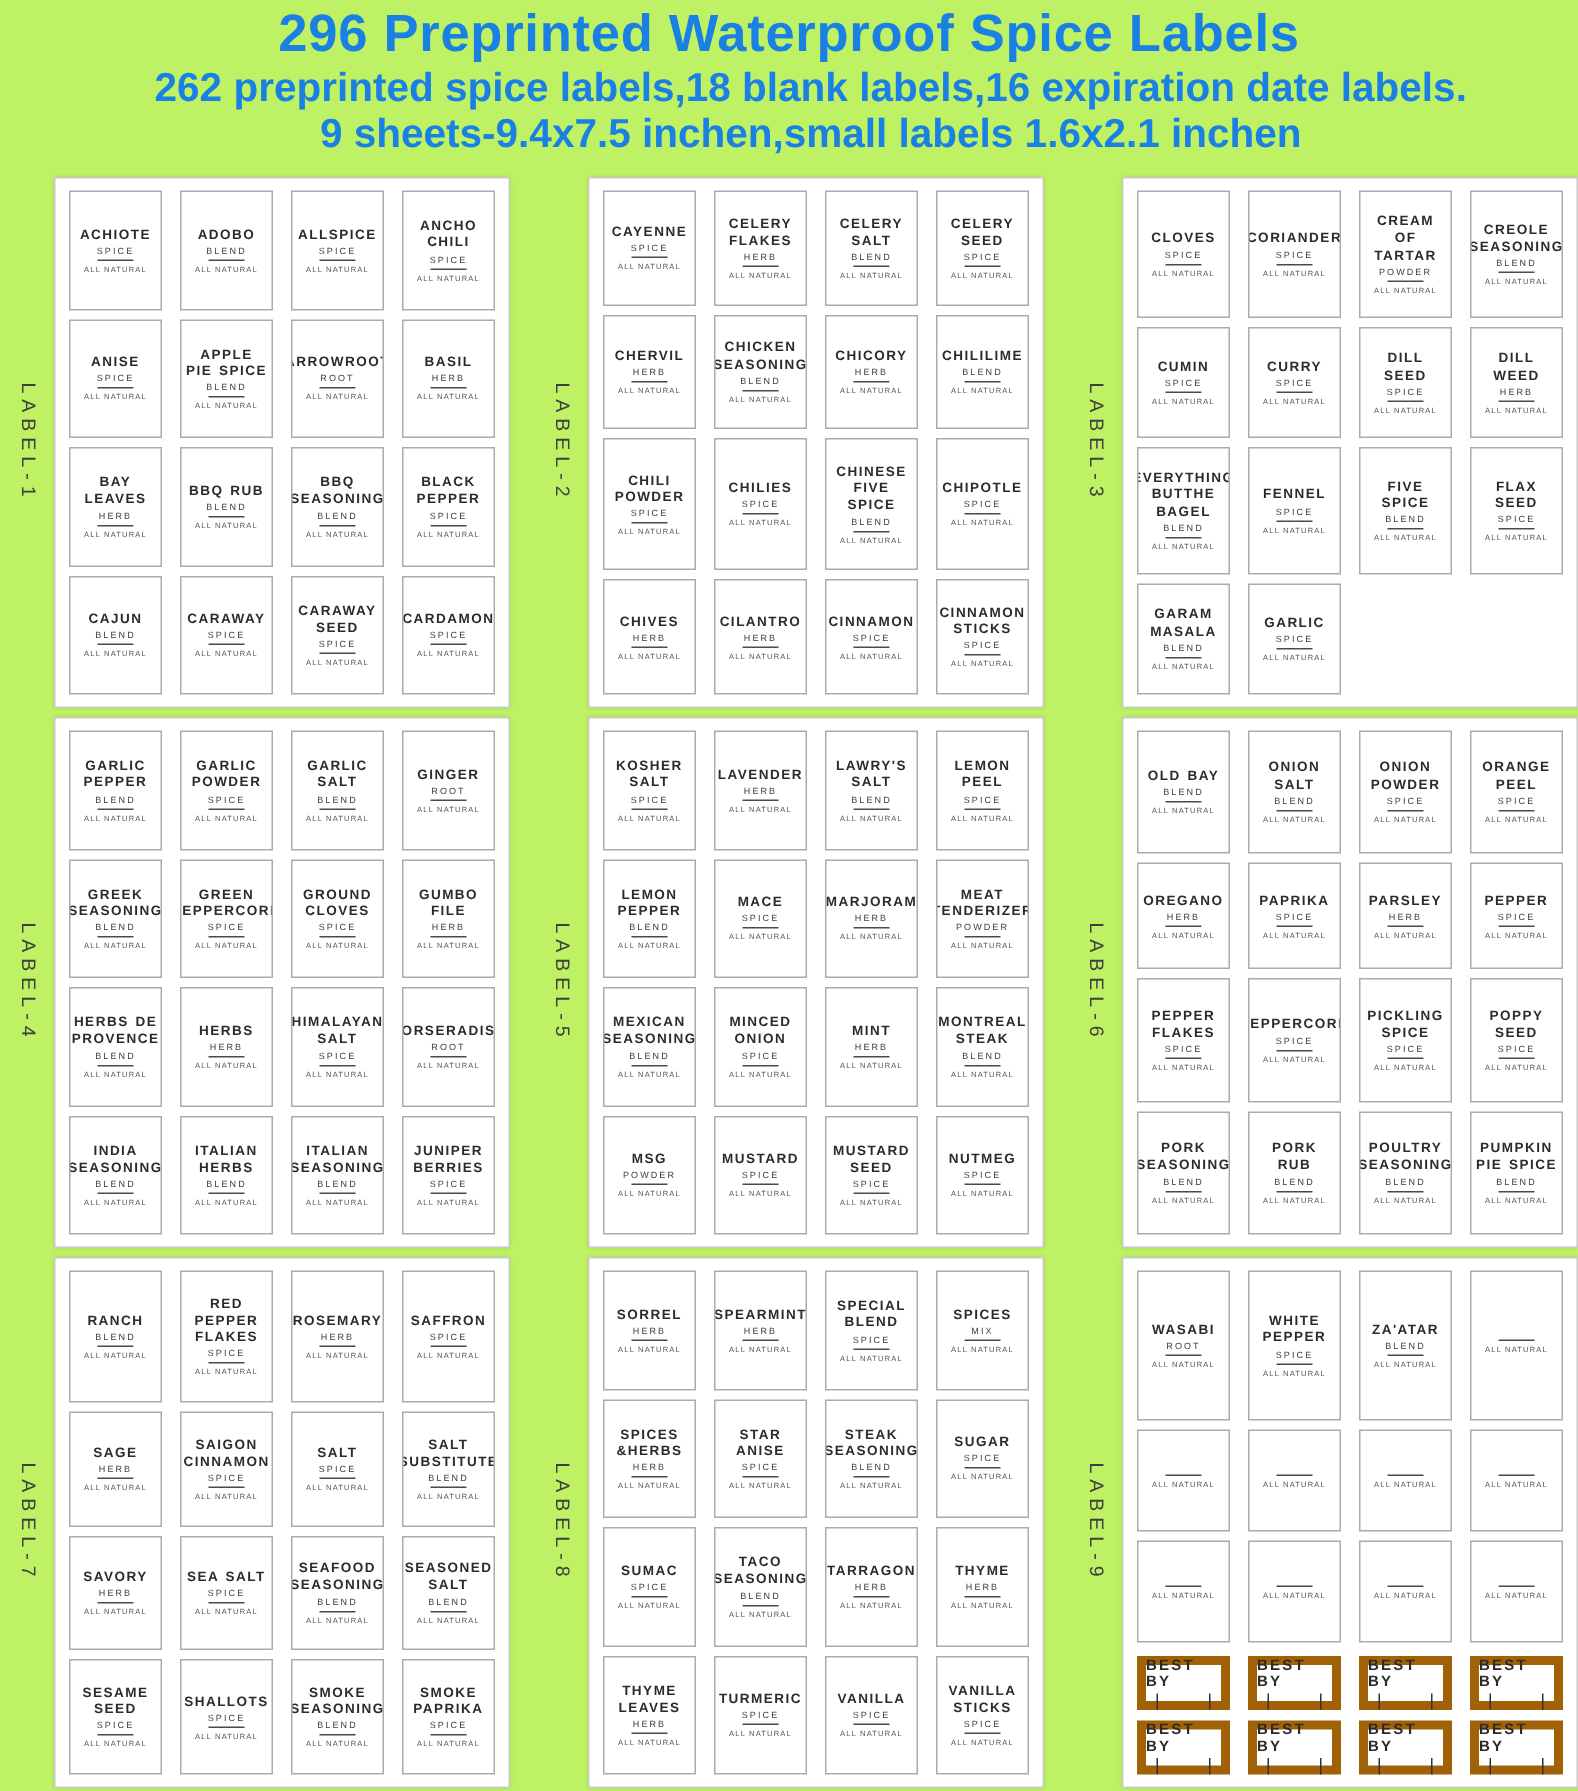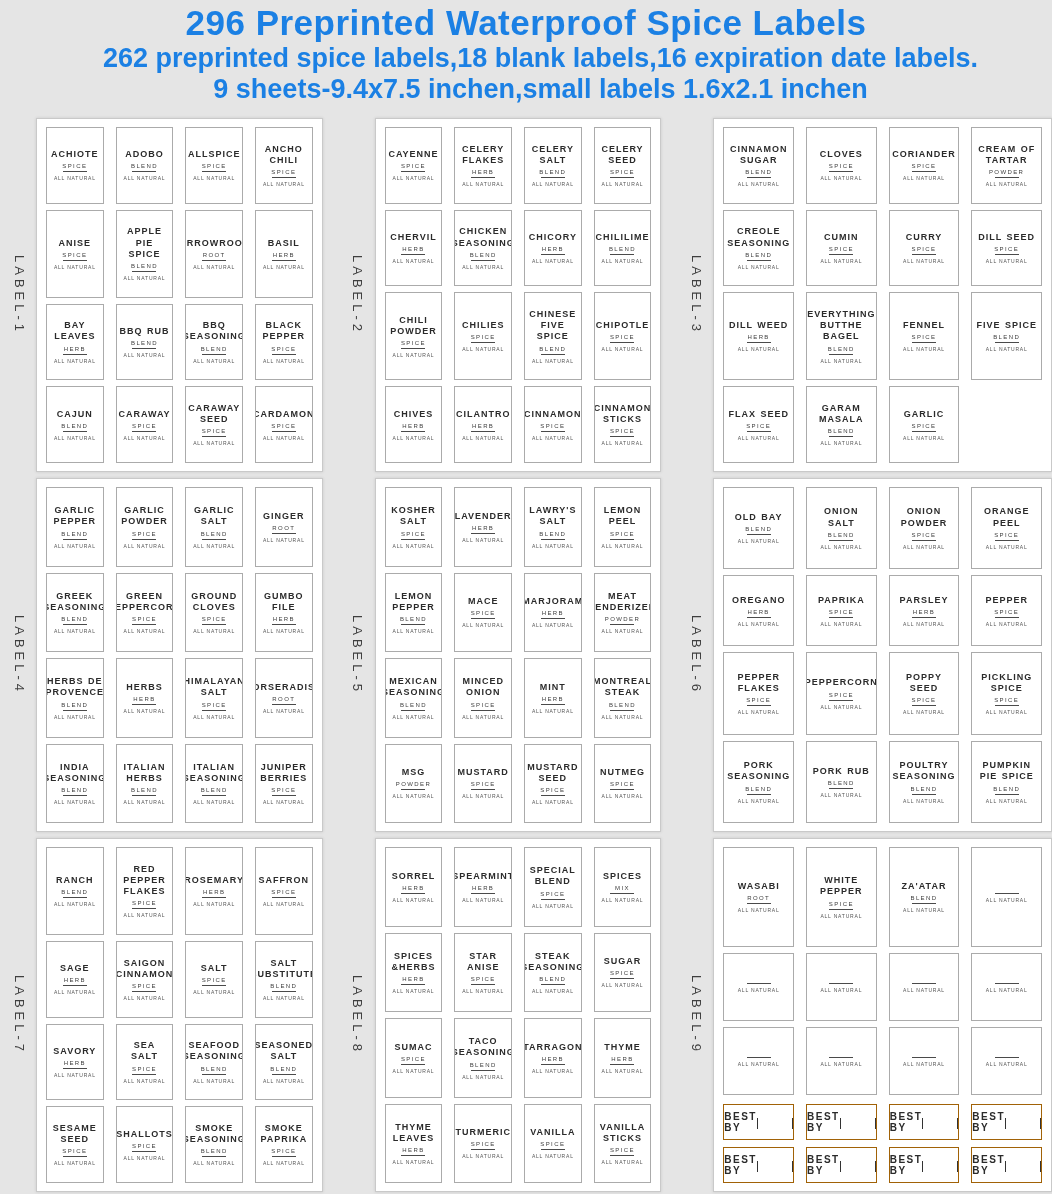--- a/index.html
+++ b/index.html
@@ -1,19 +1,19 @@
 <!DOCTYPE html>
 <html style="--accent: #1b80e4;"><head>
 <meta charset="utf-8">
 <style>
   * { margin:0; padding:0; box-sizing:border-box; }
   html,body { background:#fff; }
   .page {
     position:relative; width:1052px; height:1194px; margin:0 auto;
-    background:#e5e5e5; overflow:hidden;
+    background:#bef264; overflow:hidden;
     font-family:"Liberation Sans", sans-serif;
   }
   
   .hdr { text-align:center; padding-top:4px; }
   .hdr h1 {
     font-size:35px; font-weight:700; letter-spacing:0.5px;
     color:var(--accent); line-height:1.1;
   }
   .hdr .sub {
     font-size:27px; font-weight:700; color:var(--accent); line-height:1.15;padding-left:29px;
@@ -55,22 +55,22 @@
   .l-rule { width:24px; border-top:1px solid #4a4a4a; margin-top:2px; }
   .l-footer {
     font-size:5px; letter-spacing:0.8px; color:#555; margin-top:3px;
   }
   
   .bestby-grid {
     display:grid; grid-template-columns:repeat(4,1fr);
     column-gap:12px; row-gap:7px; margin-top:9px;
   }
   .bestby-card {
-    height:36px; border:1px solid #a16207; background:#fff;
-    display:flex; flex-direction:row; align-items:center; justify-content:center;
+    height:36px; border:6px solid #a16207; background:#fff;
+    display:flex; flex-direction:column; align-items:center; justify-content:center;
   }
   .b-title { font-size:10px; font-weight:700; letter-spacing:1.5px; color:#2b2b2b; }
   .b-bars { display:flex; gap:34px; margin-top:2px; }
   .b-bars i { display:block; width:1px; height:11px; background:#333; }
 </style>
 </head>
 <body>
 
 <div class="page">
   <div class="hdr">
@@ -283,26 +283,20 @@
               <div class="l-footer">ALL NATURAL</div>
             </div>
           </div>
         </div>
       </div>
       <div class="sheet-unit">
         <div class="sheet-tab">LABEL-3</div>
         <div class="sheet">
           <div class="label-grid">
             <div class="label-card">
-              <div class="l-name">CINNAMON SUGAR</div>
-              <div class="l-type">BLEND</div>
-              <div class="l-rule"></div>
-              <div class="l-footer">ALL NATURAL</div>
-            </div>
-            <div class="label-card">
               <div class="l-name">CLOVES</div>
               <div class="l-type">SPICE</div>
               <div class="l-rule"></div>
               <div class="l-footer">ALL NATURAL</div>
             </div>
             <div class="label-card">
               <div class="l-name">CORIANDER</div>
               <div class="l-type">SPICE</div>
               <div class="l-rule"></div>
               <div class="l-footer">ALL NATURAL</div>
@@ -646,27 +640,27 @@
               <div class="l-rule"></div>
               <div class="l-footer">ALL NATURAL</div>
             </div>
             <div class="label-card">
               <div class="l-name">PEPPERCORN</div>
               <div class="l-type">SPICE</div>
               <div class="l-rule"></div>
               <div class="l-footer">ALL NATURAL</div>
             </div>
             <div class="label-card">
+              <div class="l-name">PICKLING SPICE</div>
+              <div class="l-type">SPICE</div>
+              <div class="l-rule"></div>
+              <div class="l-footer">ALL NATURAL</div>
+            </div>
+            <div class="label-card">
               <div class="l-name">POPPY SEED</div>
-              <div class="l-type">SPICE</div>
-              <div class="l-rule"></div>
-              <div class="l-footer">ALL NATURAL</div>
-            </div>
-            <div class="label-card">
-              <div class="l-name">PICKLING SPICE</div>
               <div class="l-type">SPICE</div>
               <div class="l-rule"></div>
               <div class="l-footer">ALL NATURAL</div>
             </div>
             <div class="label-card">
               <div class="l-name">PORK SEASONING</div>
               <div class="l-type">BLEND</div>
               <div class="l-rule"></div>
               <div class="l-footer">ALL NATURAL</div>
             </div>

